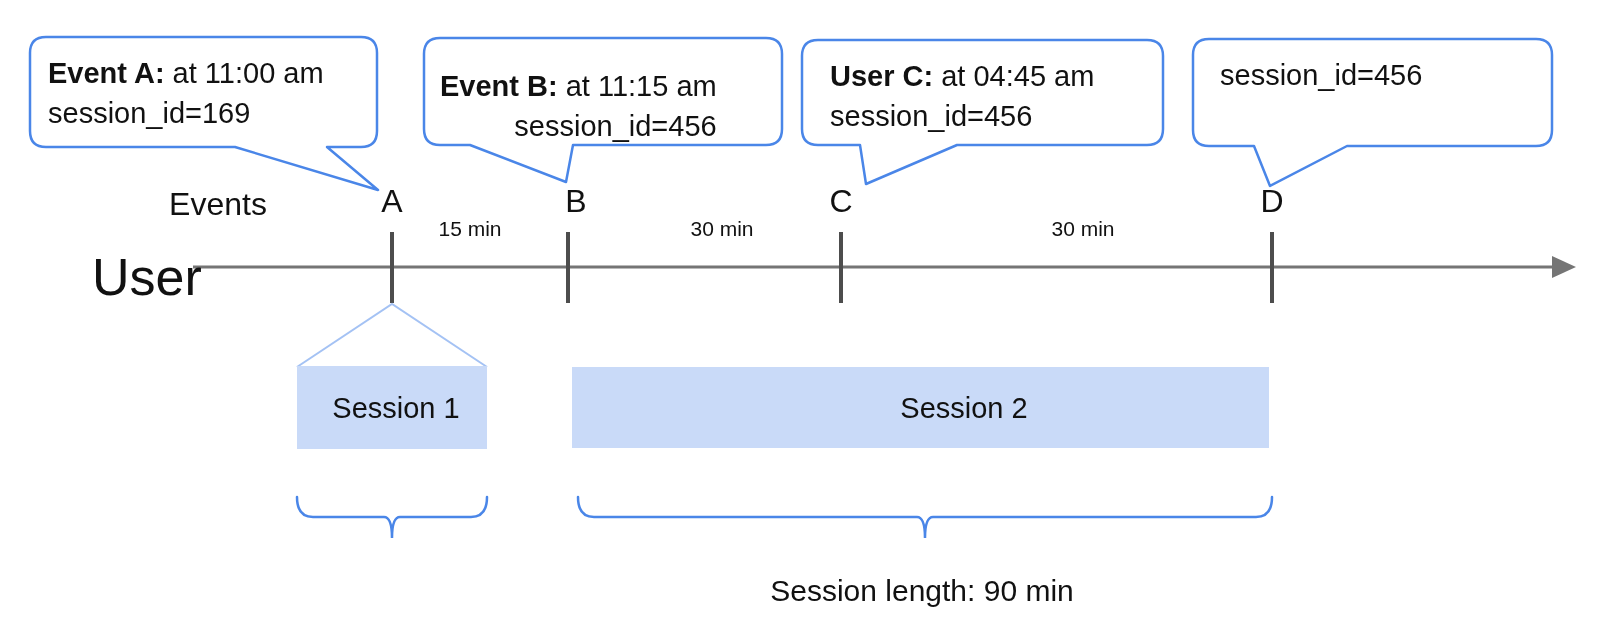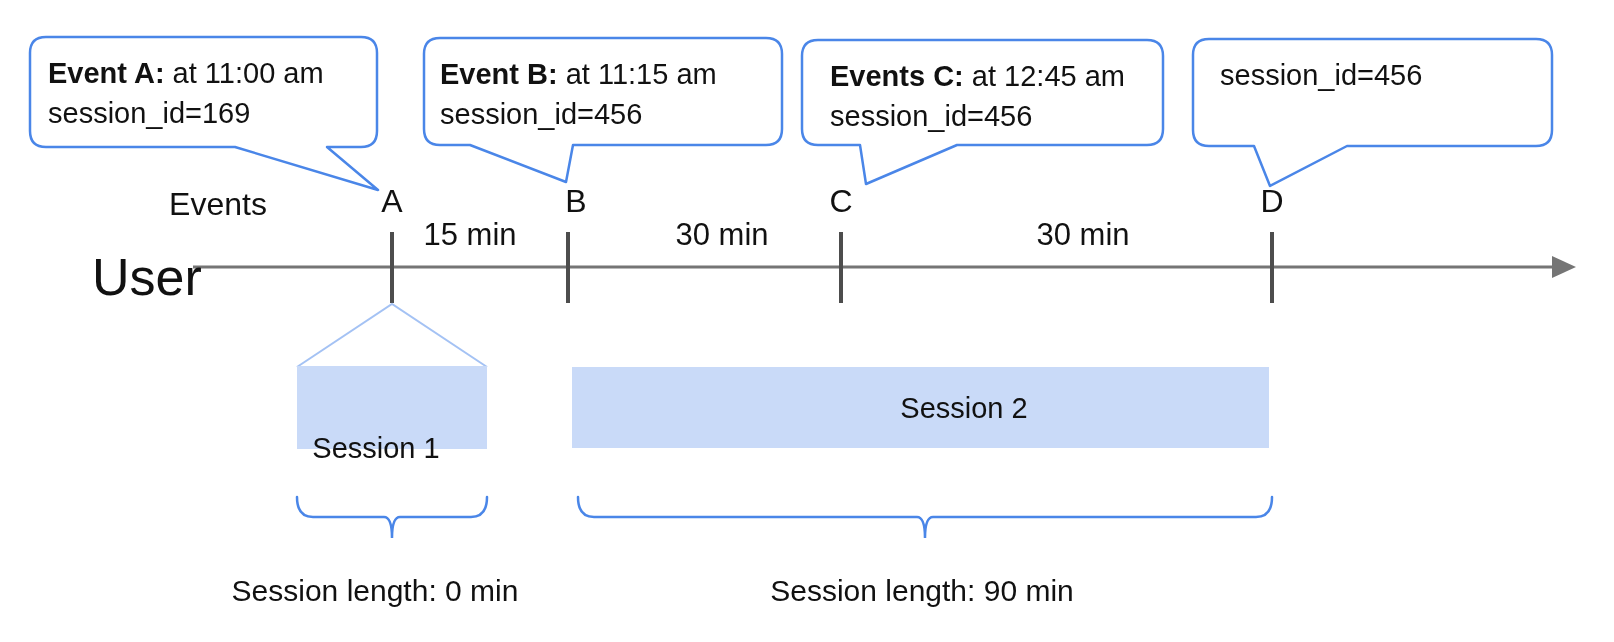--- a/index.html
+++ b/index.html
@@ -34,21 +34,21 @@
   }
 
   
   .txt { position: absolute; white-space: nowrap; }
   .bubble-text { font-size: 29px; line-height: 40px; }
   .bubble-text b { font-weight: bold; }
   .center { transform: translateX(-50%); }
   .events-label   { font-size: 32px; }
   .marker-letter  { font-size: 32px; }
   .user-label     { font-size: 52px; }
-  .interval-label { font-size: 31px; }
+  .interval-label { font-size: 21px; }
   .session-label  { font-size: 29px; }
   .length-label   { font-size: 30px; }
 </style>
 </head>
 <body>
 
 <div class="canvas">
 
   <svg width="1614" height="642" viewBox="0 0 1614 642">
 
@@ -71,43 +71,42 @@
     <rect class="session-rect" x="572" y="367" width="697" height="81"></rect>
 
     <path class="brace" d="M 297 497 Q 297 517 313 517 L 384 517 Q 392 517 392 538 Q 392 517 400 517 L 471 517 Q 487 517 487 497"></path>
     <path class="brace" d="M 578 497 Q 578 517 594 517 L 917 517 Q 925 517 925 538 Q 925 517 933 517 L 1256 517 Q 1272 517 1272 497"></path>
   </svg>
 
   <div class="txt bubble-text" style="left:48px; top:53px;">
     <div><b>Event A:</b><span> at 11:00 am</span></div>
     <div>session_id=169</div>
   </div>
-  <div class="txt bubble-text" style="left:440px; top:54px;">
+  <div class="txt bubble-text" style="left:440px; top:66px;text-align:right;">
     <div><b>Event B:</b><span> at 11:15 am</span></div>
     <div>session_id=456</div>
   </div>
   <div class="txt bubble-text" style="left:830px; top:56px;">
-    <div><b>Events C:</b><span> at 12:45 am</span></div>
+    <div><b>User C:</b><span> at 04:45 am</span></div>
     <div>session_id=456</div>
   </div>
   <div class="txt bubble-text" style="left:1220px; top:55px;">
     <div>session_id=456</div>
   </div>
 
   <div class="txt events-label center" style="left:218px; top:186px;">Events</div>
   <div class="txt marker-letter center" style="left:392px; top:183px;">A</div>
   <div class="txt marker-letter center" style="left:576px; top:183px;">B</div>
   <div class="txt marker-letter center" style="left:841px; top:183px;">C</div>
   <div class="txt marker-letter center" style="left:1272px; top:183px;">D</div>
 
   <div class="txt user-label" style="left:92px; top:247px;">User</div>
 
   <div class="txt interval-label center" style="left:470px; top:217px;">15 min</div>
   <div class="txt interval-label center" style="left:722px; top:217px;">30 min</div>
   <div class="txt interval-label center" style="left:1083px; top:217px;">30 min</div>
 
-  <div class="txt session-label center" style="left:376px; top:392px;margin-top:40px;">Session 1</div>
+  <div class="txt session-label center" style="left:396px; top:392px;">Session 1</div>
   <div class="txt session-label center" style="left:964px; top:392px;">Session 2</div>
 
-  <div class="txt length-label center" style="left:375px; top:574px;">Session length: 0 min</div>
   <div class="txt length-label center" style="left:922px; top:574px;">Session length: 90 min</div>
 
 </div>
 
 </body></html>

